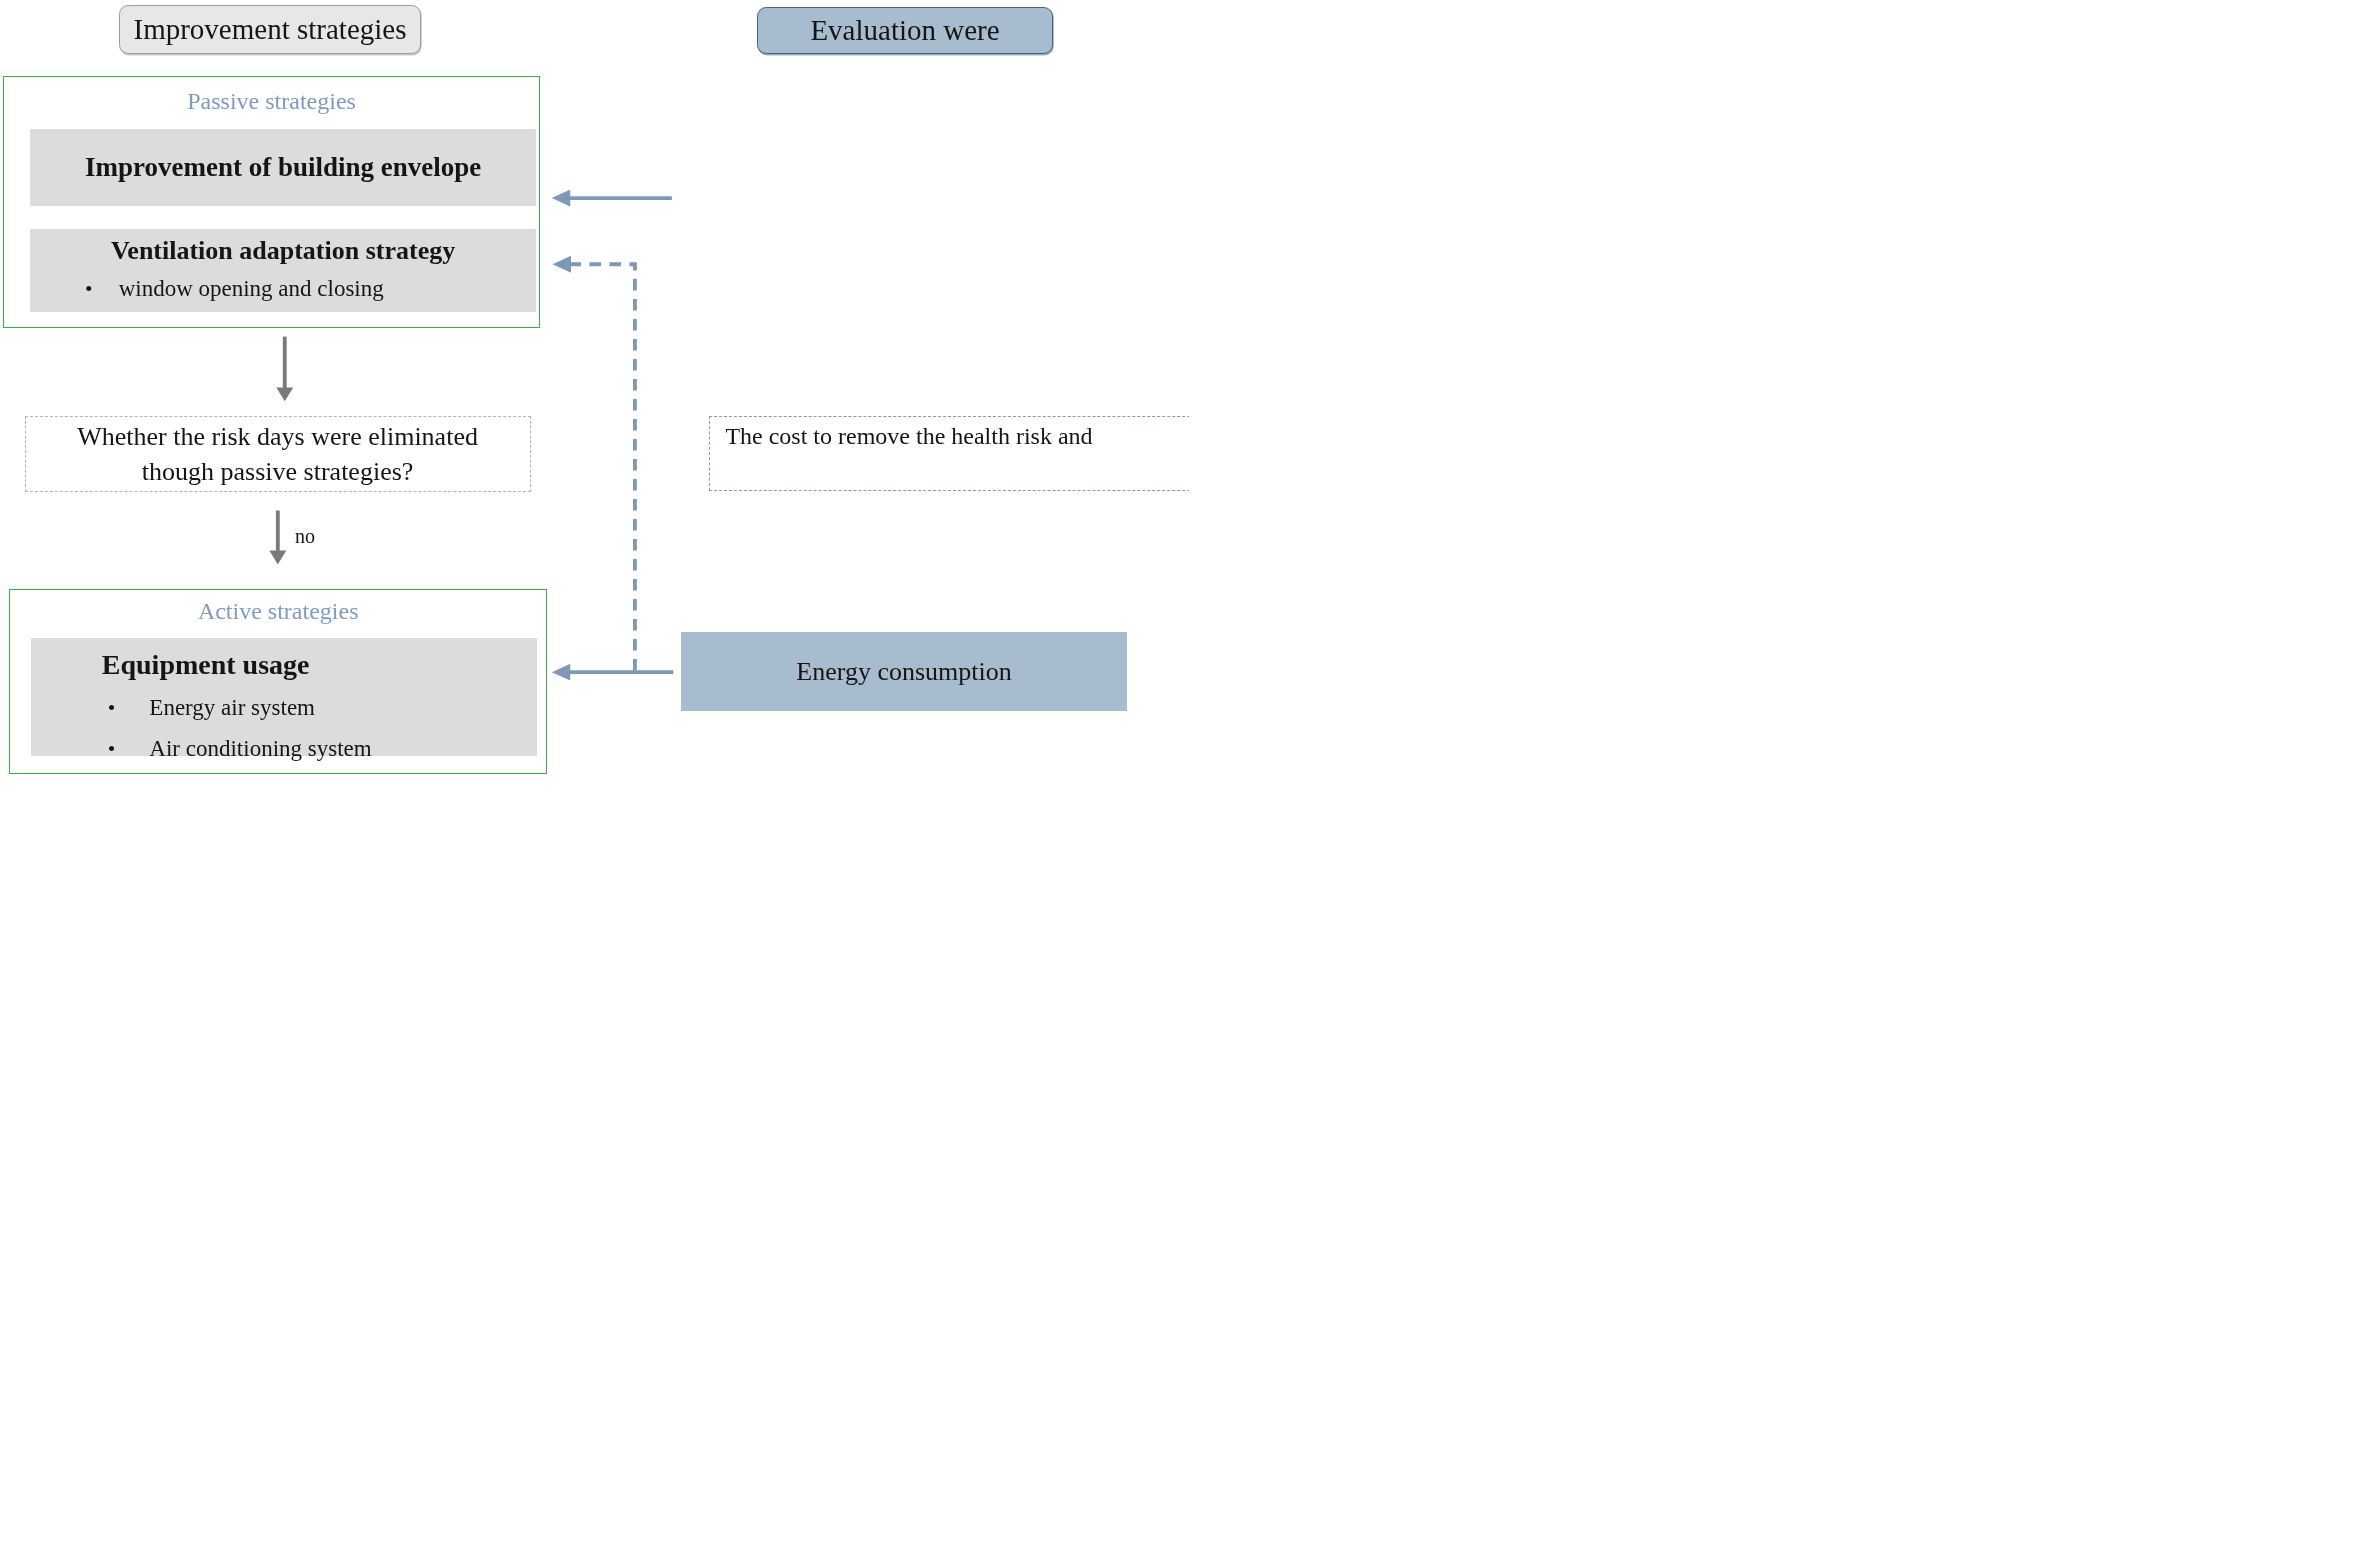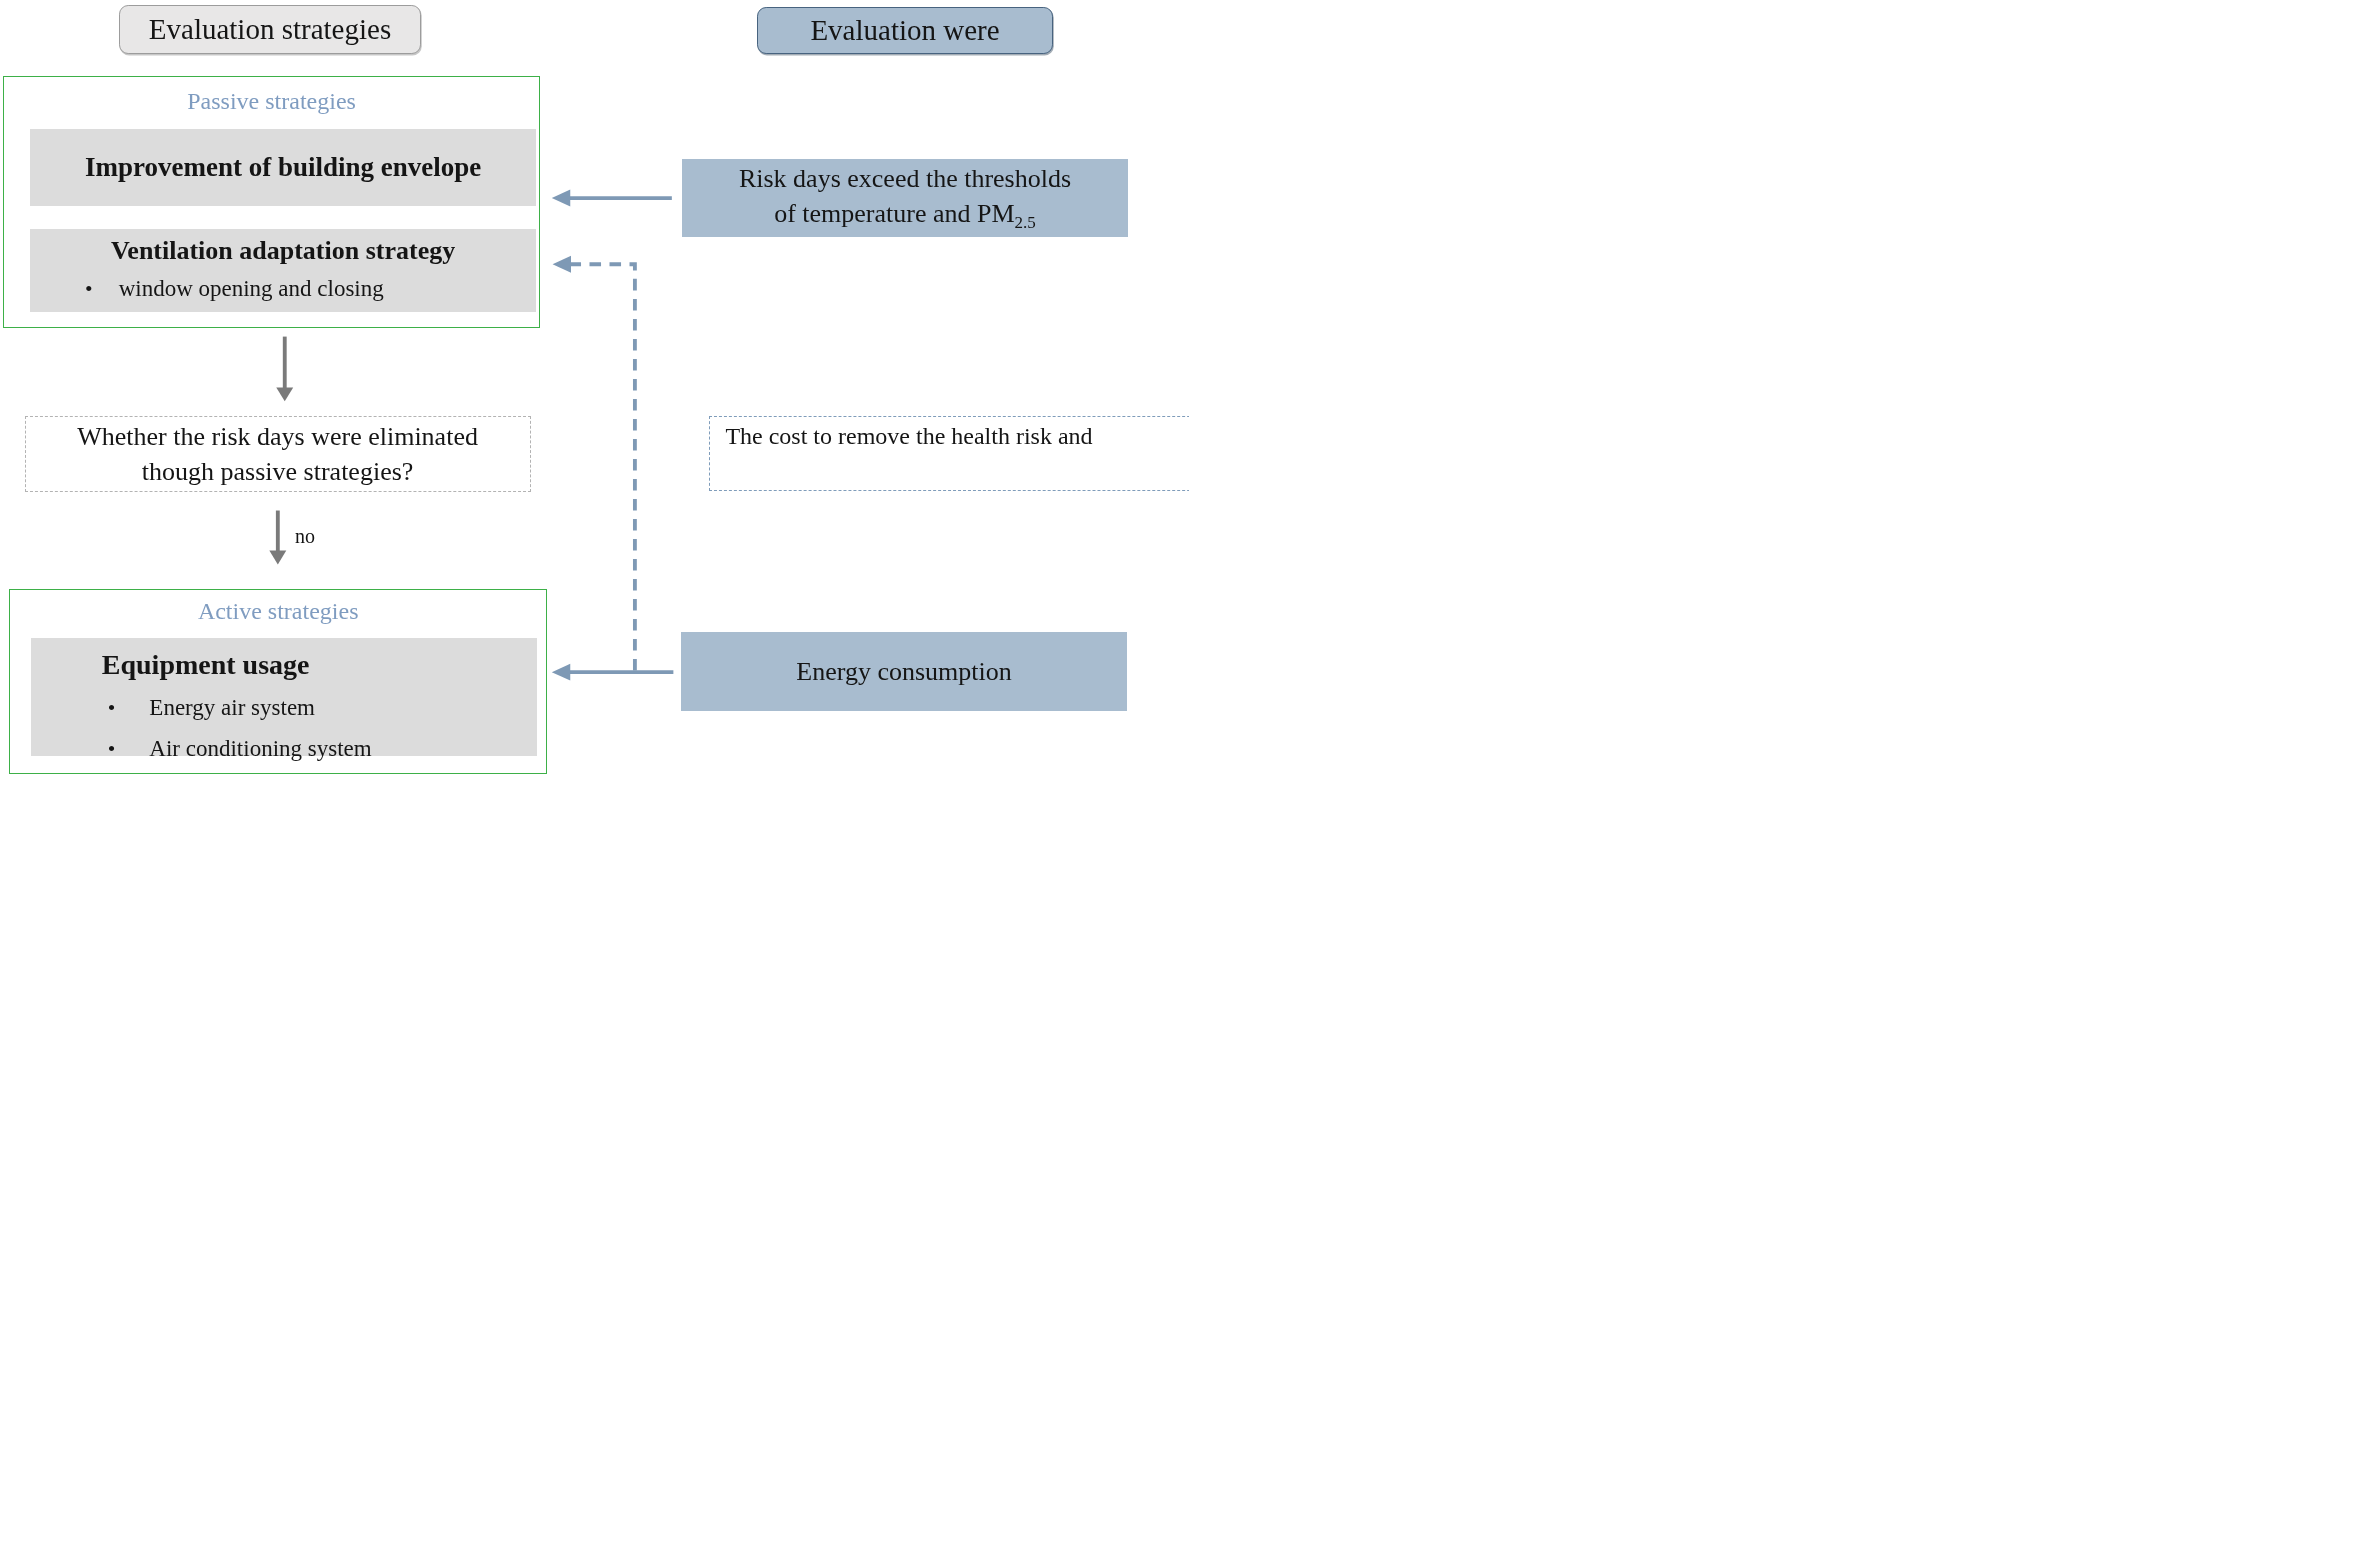--- a/index.html
+++ b/index.html
@@ -114,21 +114,21 @@
       <line class="gray-line" x1="370" y1="437" x2="370" y2="504"></line>
       <polygon class="gray-head" points="370,521 359,503 381,503"></polygon>
     </g>
     <g>
       <line class="gray-line" x1="361" y1="663" x2="361" y2="716"></line>
       <polygon class="gray-head" points="361,733 350,715 372,715"></polygon>
     </g>
   </svg>
 
   <div class="abs pill pill-gray">
-    <span>Evaluation strategies</span>
+    <span>Improvement strategies</span>
   </div>
   <div class="abs pill pill-blue">
     <span>Evaluation were</span>
   </div>
 
   <div class="abs green-box" id="passive-box">
     <div class="section-title">Passive strategies</div>
     <div class="inner-gray" id="pbox1">
       <span class="box-title">Improvement of building envelope</span>
     </div>
@@ -156,24 +156,20 @@
         <span class="bullet-dot">•</span>
         <span>Energy air system</span>
       </div>
       <div class="bullet-row">
         <span class="bullet-dot">•</span>
         <span>Air conditioning system</span>
       </div>
     </div>
   </div>
 
-  <div class="abs blue-box" id="risk-box">
-    <div>Risk days exceed the thresholds</div>
-    <div><span>of temperature and PM</span><sub>2.5</sub></div>
-  </div>
 
   <div class="abs" id="cost-box">
     <div>The cost to remove the health risk and</div>
   </div>
 
   <div class="abs blue-box" id="energy-box">
     <span>Energy consumption</span>
   </div>
 
 </div>

